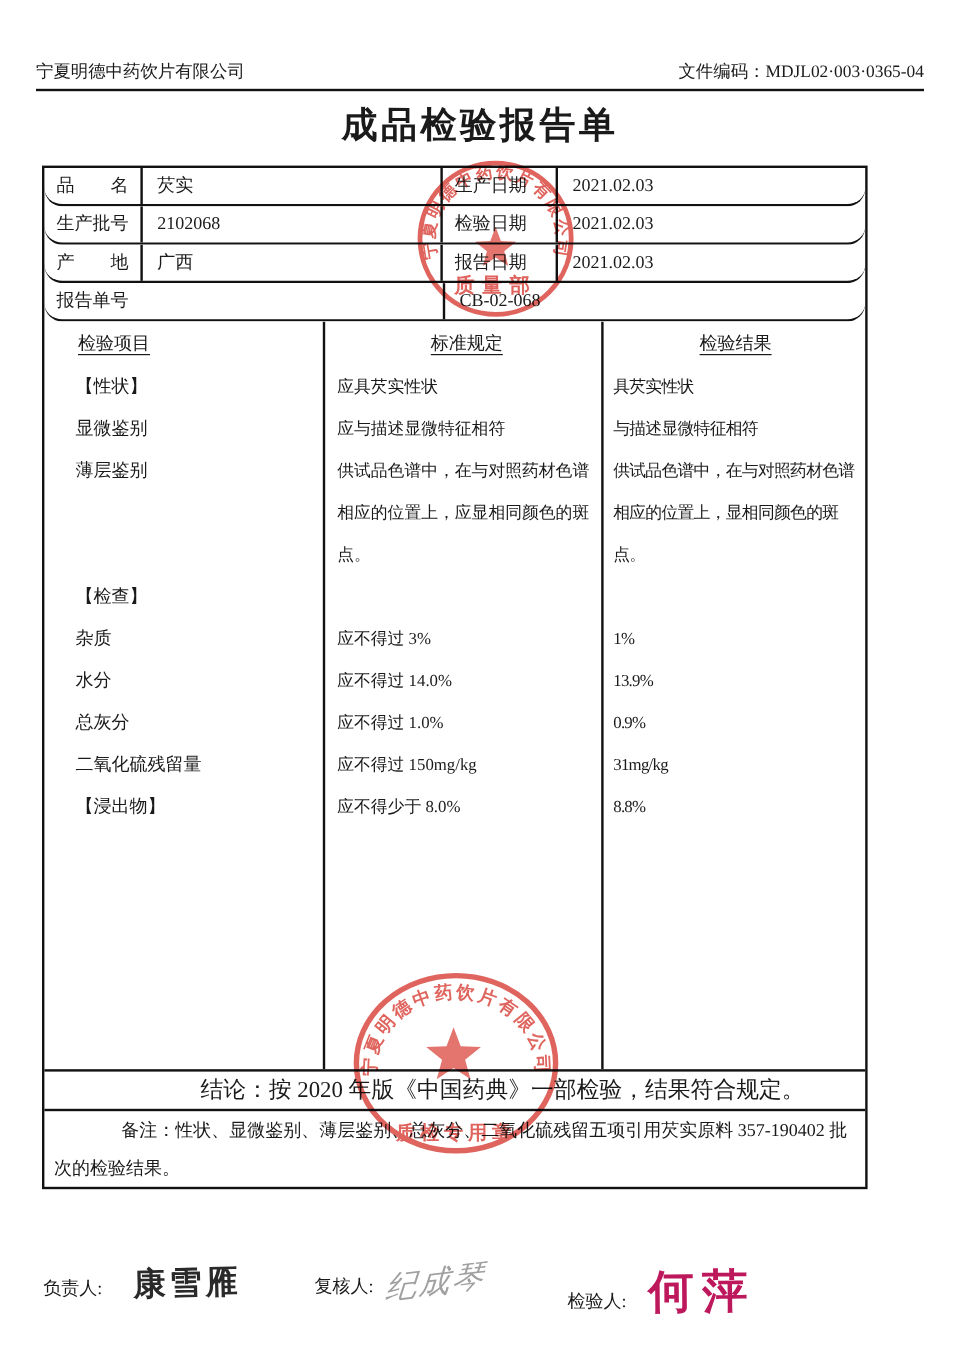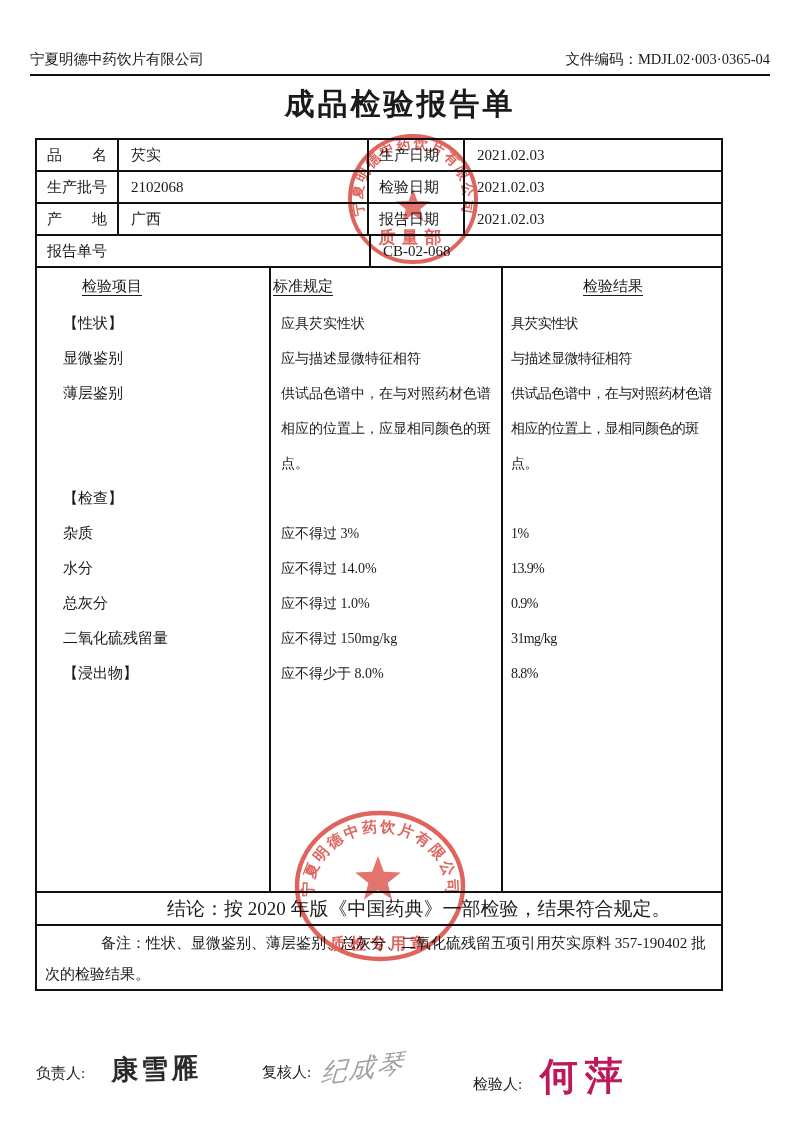--- a/index.html
+++ b/index.html
@@ -16,36 +16,36 @@
          font-size:14.5px; }
   .hdr-rule { position:absolute; left:30px; right:30px; top:74px;
               border-top:2px solid #111; }
   .doc-title { position:absolute; left:0; right:0; top:84px;
                text-align:center; font-size:30px; font-weight:bold;
                letter-spacing:3px; }
   
   .doc-table { position:absolute; left:35px; top:138px; width:688px; height:853px;
                border:2px solid #111; font-size:15px; }
   
-  .info-row { display:flex; height:32px; border-bottom:2px solid #111; line-height:30px; }
+  .info-row { display:flex; height:32px; border-bottom:2px solid #111; line-height:30px;border-radius:15px; }
   .info-row:last-child { height:30px; }
   .c-label  { width:82px;  border-right:2px solid #111; padding-left:10px; }
   .c-value  { width:250px; border-right:2px solid #111; padding-left:12px; }
   .c-dlabel { width:96px;  border-right:2px solid #111; padding-left:10px; }
   .c-dvalue { flex:1; padding-left:12px; }
   .c-wide-label { width:334px; border-right:2px solid #111; padding-left:10px; }
   .c-wide-value { flex:1; padding-left:12px; }
   
   .main-sec { position:relative; width:100%; height:623px; overflow:hidden; }
   .vline { position:absolute; top:0; bottom:0; width:2px; background:#111; }
   .vline.v1 { left:232px; } .vline.v2 { left:464px; }
   .main-hdr { display:flex; padding-top:9px; height:38px; }
   .main-hdr span { text-decoration:underline; text-underline-offset:4px; }
-  .mh1 { width:236px; padding-left:45px; }
-  .mh2 { width:232px; text-align:left; }
+  .mh1 { width:236px; padding-left:28px; }
+  .mh2 { width:232px; text-align:center; }
   .mh3 { flex:1; text-align:center; }
   .m-row { display:flex; line-height:35px; font-size:14px; }
   .m-c1 { width:234px; padding-left:26px; font-size:15px; }
   .m-c2 { width:232px; padding-left:10px; padding-right:6px; }
   .m-c3 { flex:1; padding-left:8px; padding-right:2px; letter-spacing:-0.6px; }
   
   .concl { border-top:2px solid #111; height:33px; line-height:31px;
            padding-left:130px; font-size:19px; }
   .note  { border-top:2px solid #111; flex:1; font-size:15px; line-height:31px;
            padding:2px 8px 0 8px; text-indent:56px; height:63px; }

